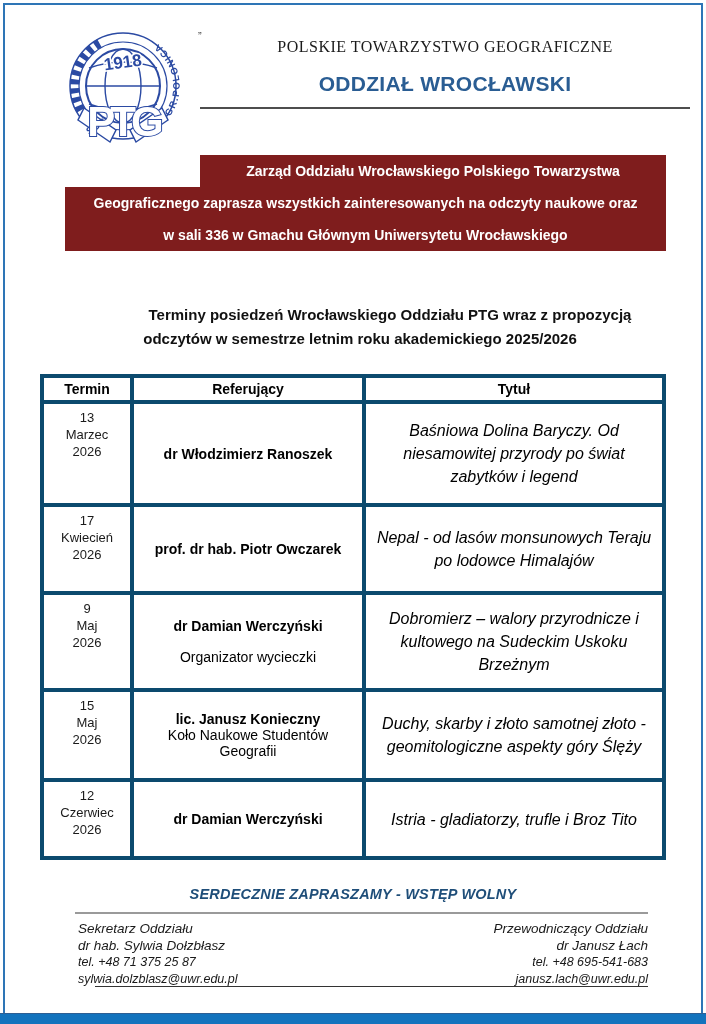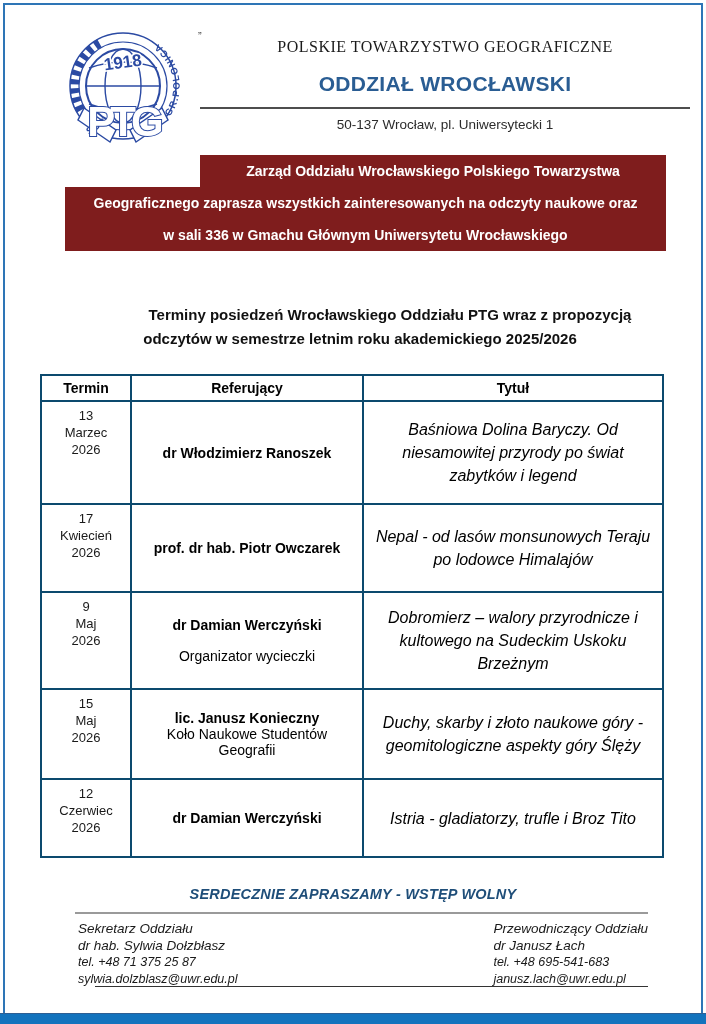--- a/index.html
+++ b/index.html
@@ -23,39 +23,39 @@
   .banner-line.first { margin-left:135px; }
 
   
   .intro { position:absolute; top:303px; left:70px; width:580px; text-align:center;
            font-weight:bold; font-size:15px; color:#111; line-height:24px; }
   .intro .l1 { text-indent:60px; }
 
   
   table.schedule { position:absolute; top:374px; left:40px; width:622px; border-collapse:collapse; table-layout:fixed; }
   .schedule col.c1 { width:90px; } .schedule col.c2 { width:232px; } .schedule col.c3 { width:300px; }
-  .schedule th, .schedule td { border:2px solid #0c4a6e; }
+  .schedule th, .schedule td { border:4px solid #0c4a6e; }
   .schedule th { height:26px; font-size:14px; font-weight:bold; text-align:center; color:#000; }
   .termin-cell { vertical-align:top; padding-top:5px; text-align:center;
                  font-size:13px; line-height:17px; color:#1a1a1a; }
   .speaker-cell { vertical-align:middle; text-align:center; font-size:14px; color:#000; padding:0 6px; }
   .speaker-name { font-weight:bold; }
   .speaker-note { font-weight:normal; font-size:14px; }
   tr.gap .speaker-note { margin-top:15px; }
   .title-cell { vertical-align:middle; text-align:center; font-style:italic;
                 font-size:16px; line-height:23px; color:#000; padding:0 10px; }
 
   
   .closing { position:absolute; top:886px; left:0; right:0; text-align:center;
              color:#1f4e79; font-weight:bold; font-style:italic; font-size:14.5px; letter-spacing:.2px; }
   .footer-rule { position:absolute; top:912px; left:75px; width:573px; border-top:2px solid #9a9a9a; }
   .contacts { position:absolute; top:920px; left:78px; width:570px; display:flex;
               justify-content:space-between; font-style:italic; color:#1a1a1a; }
   .contact-block { font-size:13.5px; line-height:17px; }
-  .contact-block.right { }
+  .contact-block.right { text-align:right; }
   .contact-phone, .contact-email { font-size:12.5px; }
   .signature-underline { position:absolute; top:986px; left:95px; width:553px; border-top:1.5px solid #333; }
   .bottom-bar { position:absolute; bottom:0; left:0; width:706px; height:11px;
                 background:#1373bd; border-top:1px solid #2e5f94; }
 </style>
 </head>
 <body>
 
 <div class="page">
   <div class="frame"></div>
@@ -85,21 +85,20 @@
       <text x="63" y="112" text-anchor="middle" font-family="Liberation Sans, sans-serif" font-size="42" font-weight="bold" letter-spacing="-5" fill="#ffffff" stroke="#2b4aa3" stroke-width="2" paint-order="stroke">PTG</text>
     </svg>
   </div>
 
   <span class="quote-mark">”</span>
 
   <div class="head-text">
     <div class="org-name">POLSKIE TOWARZYSTWO GEOGRAFICZNE</div>
     <div class="branch-name">ODDZIAŁ WROCŁAWSKI</div>
     <div class="header-rule"></div>
-    <div class="org-address">50-137  Wrocław, pl. Uniwersytecki 1</div>
   </div>
 
   <div class="banner">
     <div class="banner-line first">Zarząd Oddziału Wrocławskiego Polskiego Towarzystwa</div>
     <div class="banner-line">Geograficznego zaprasza wszystkich zainteresowanych na odczyty naukowe oraz</div>
     <div class="banner-line">w sali 336 w Gmachu Głównym Uniwersytetu Wrocławskiego</div>
   </div>
 
   <div class="intro">
     <div class="l1">Terminy posiedzeń Wrocławskiego Oddziału PTG wraz z propozycją</div>
@@ -157,21 +156,21 @@
     <tr style="height:90px;">
       <td class="termin-cell">
         <div>15</div>
         <div>Maj</div>
         <div>2026</div>
       </td>
       <td class="speaker-cell">
         <div class="speaker-name">lic. Janusz Konieczny</div>
         <div class="speaker-note">Koło Naukowe Studentów Geografii</div>
       </td>
-      <td class="title-cell">Duchy, skarby i złoto naukowe góry - geomitologiczne aspekty góry Ślęży</td>
+      <td class="title-cell">Duchy, skarby i złoto samotnej złoto - geomitologiczne aspekty góry Ślęży</td>
     </tr>
     <tr style="height:78px;">
       <td class="termin-cell">
         <div>12</div>
         <div>Czerwiec</div>
         <div>2026</div>
       </td>
       <td class="speaker-cell">
         <div class="speaker-name">dr Damian Werczyński</div>
         <div class="speaker-note"></div>

